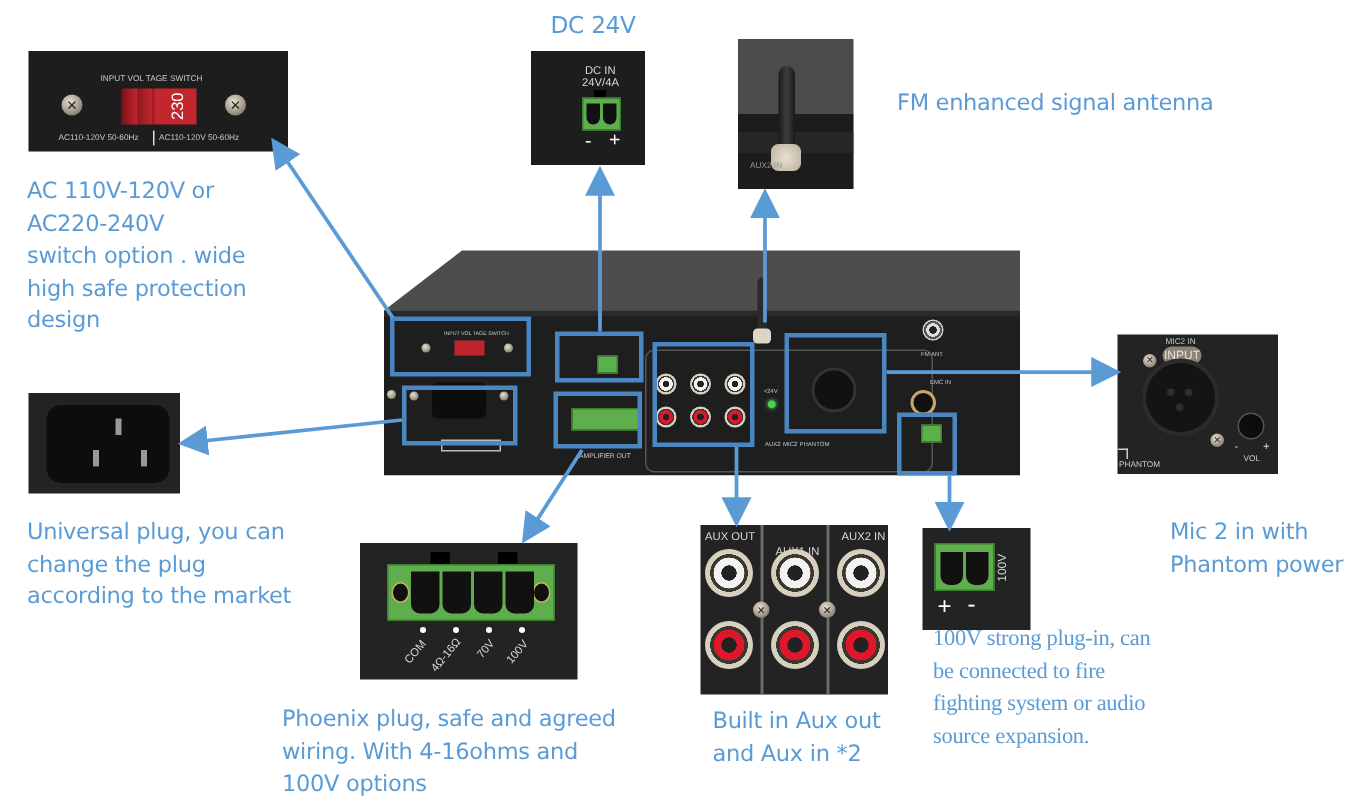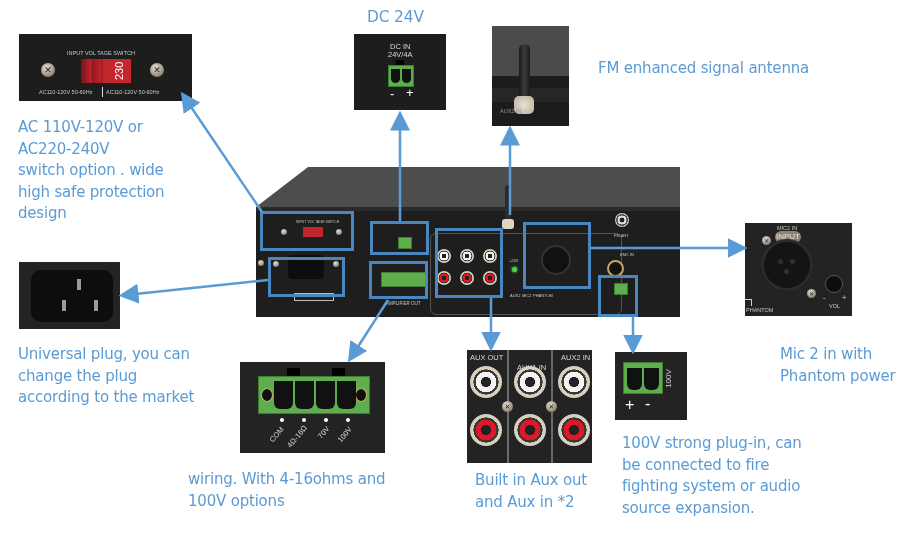--- a/index.html
+++ b/index.html
@@ -39,21 +39,21 @@
 
 <div class="cap" style="left:18px;top:117px;">
   <div>AC 110V-120V or</div>
   <div>AC220-240V</div>
   <div>switch option . wide</div>
   <div>high safe protection</div>
   <div>design</div>
 </div>
 
 <div class="cap" style="left:367px;top:7px;font-size:15.5px;">DC 24V</div>
-<div class="panel" style="left:354px;top:34px;width:92px;height:76px;">
+<div class="panel" style="left:354px;top:34px;width:76px;height:76px;">
   <div class="small" style="left:36px;top:8px;">DC  IN</div>
   <div class="small" style="left:34px;top:16px;">24V/4A</div>
   <div style="position:absolute;left:42px;top:26px;width:8px;height:5px;background:#000;"></div>
   <div class="green" style="left:34px;top:31px;width:24px;height:20px;">
     <div class="term" style="left:2px;top:3px;width:9px;height:14px;"></div>
     <div class="term" style="left:13px;top:3px;width:9px;height:14px;"></div>
   </div>
   <div class="small" style="left:36px;top:52px;font-size:13px;color:#fff;">-</div>
   <div class="small" style="left:52px;top:51px;font-size:13px;color:#fff;">+</div>
 </div>
@@ -94,20 +94,21 @@
   <div style="position:absolute;left:40px;top:56px;width:4px;height:4px;border-radius:50%;background:#fff;"></div>
   <div style="position:absolute;left:62px;top:56px;width:4px;height:4px;border-radius:50%;background:#fff;"></div>
   <div style="position:absolute;left:84px;top:56px;width:4px;height:4px;border-radius:50%;background:#fff;"></div>
   <div style="position:absolute;left:106px;top:56px;width:4px;height:4px;border-radius:50%;background:#fff;"></div>
   <div class="small" style="left:28px;top:68px;transform:rotate(-50deg);">COM</div>
   <div class="small" style="left:44px;top:70px;transform:rotate(-50deg);">4Ω-16Ω</div>
   <div class="small" style="left:77px;top:66px;transform:rotate(-50deg);">70V</div>
   <div class="small" style="left:96px;top:68px;transform:rotate(-50deg);">100V</div>
 </div>
 <div class="cap" style="left:188px;top:469px;">
+  <div>Phoenix plug, safe and agreed</div>
   <div>wiring. With 4-16ohms and</div>
   <div>100V options</div>
 </div>
 
 <div class="panel" style="left:467px;top:350px;width:125px;height:113px;background:#232323;">
   <div class="small" style="left:3px;top:3px;font-size:7.5px;">AUX OUT</div>
   <div class="small" style="left:50px;top:3px;font-size:7.5px;margin-top:10px;">AUX1 IN</div>
   <div class="small" style="left:94px;top:3px;font-size:7.5px;">AUX2 IN</div>
   <div style="position:absolute;left:40px;top:0;width:2px;height:113px;background:#6a6a6a;"></div>
   <div style="position:absolute;left:84px;top:0;width:2px;height:113px;background:#6a6a6a;"></div>
@@ -127,21 +128,21 @@
 
 <div class="panel" style="left:615px;top:352px;width:72px;height:68px;background:#232323;">
   <div class="green" style="left:8px;top:10px;width:38px;height:30px;">
     <div class="term" style="left:3px;top:5px;width:15px;height:22px;"></div>
     <div class="term" style="left:20px;top:5px;width:15px;height:22px;"></div>
   </div>
   <div class="small" style="left:44px;top:22px;transform:rotate(-90deg);font-size:8px;">100V</div>
   <div class="small" style="left:10px;top:44px;font-size:16px;color:#fff;">+</div>
   <div class="small" style="left:30px;top:43px;font-size:16px;color:#fff;">-</div>
 </div>
-<div class="cap" style="left:622px;top:433px;">
+<div class="cap" style="left:622px;top:416px;font-family:Liberation Serif, serif;">
   <div>100V strong plug-in, can</div>
   <div>be connected to fire</div>
   <div>fighting system or audio</div>
   <div>source expansion.</div>
 </div>
 
 <div class="panel" style="left:745px;top:223px;width:107px;height:93px;background:#232323;">
   <div class="tiny" style="left:32px;top:2px;">MIC2 IN</div>
   <div style="position:absolute;left:30px;top:8px;width:26px;height:12px;border-radius:6px;background:#8b8478;color:#e8e2d4;font-size:8px;text-align:center;line-height:12px;">
     <span>INPUT</span>

